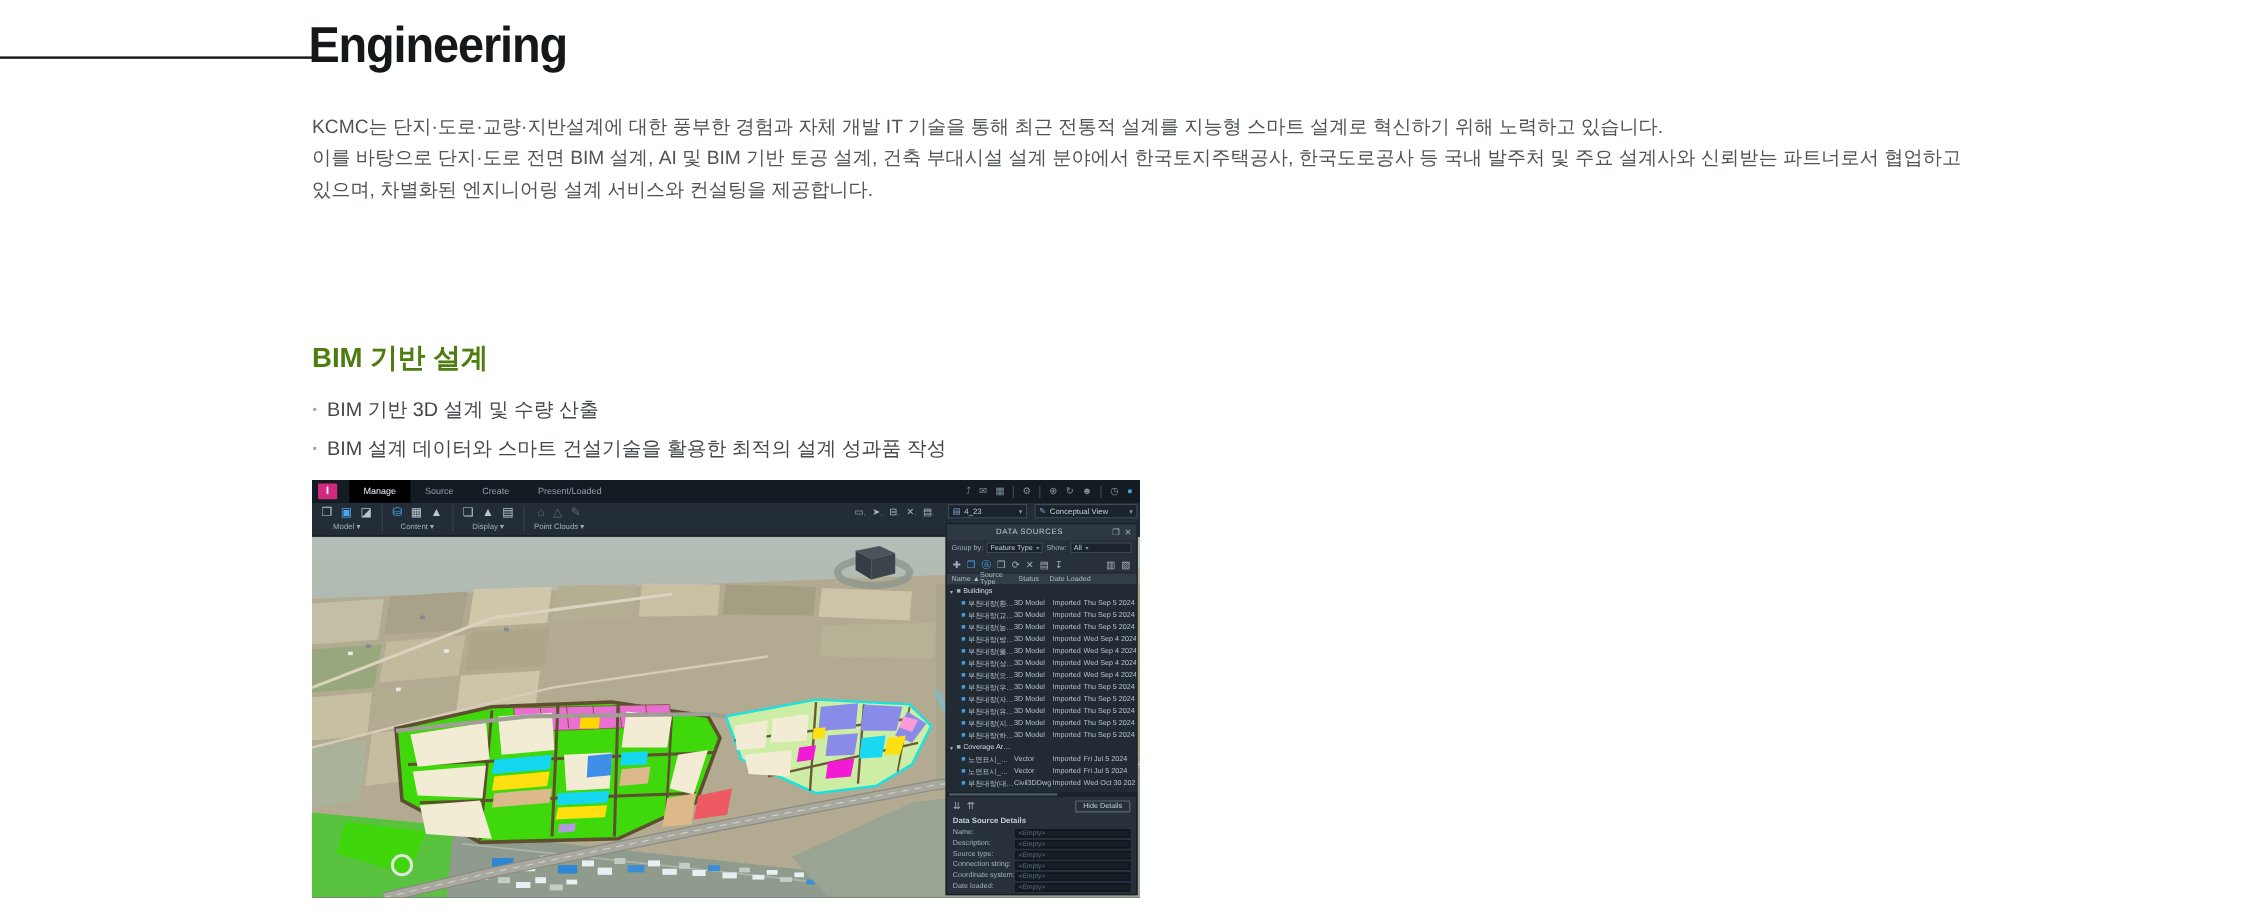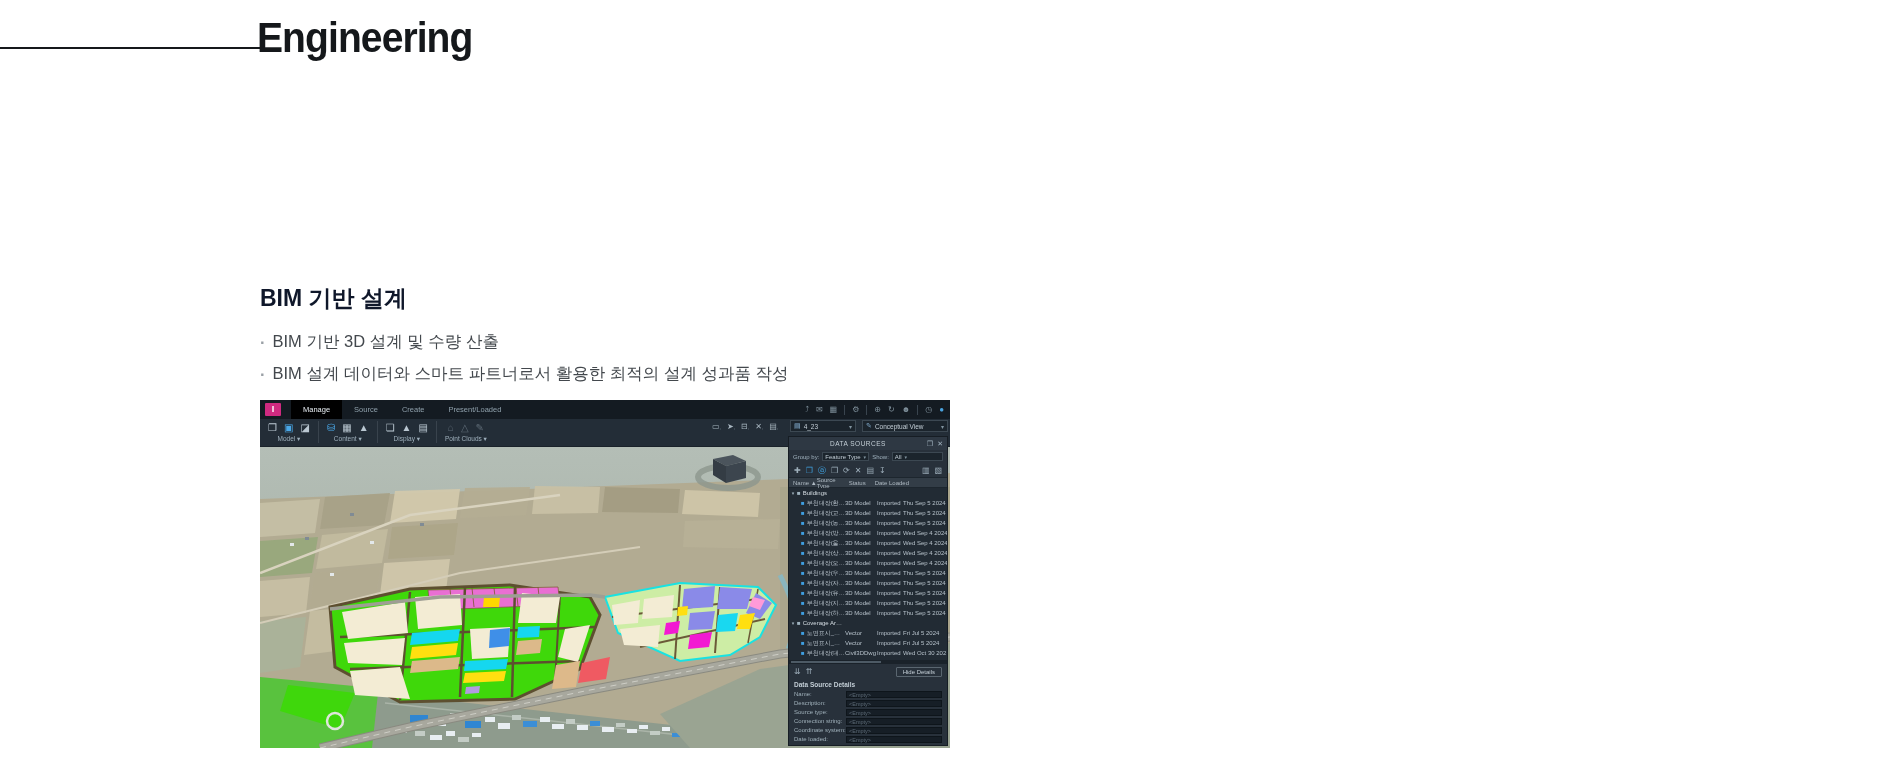--- a/index.html
+++ b/index.html
@@ -6,21 +6,21 @@
   html,body { width:1887px; height:761px; background:#ffffff; overflow:hidden;
               font-family:"Liberation Sans", sans-serif; }
   .abs { position:absolute; }
 
   
   #title-rule { left:0; top:47px; width:260px; height:2px; background:#15181b; }
   #page-title { left:257px; top:14px; font-size:42px; font-weight:700; color:#15181b;
                 letter-spacing:-1px; transform:scaleX(.93); transform-origin:left; }
   #intro { left:260px; top:94px; width:1430px; color:#4f5459; font-size:16px; }
   .intro-line { line-height:26px; white-space:nowrap; }
-  #section-heading { left:260px; top:283px; font-size:23px; font-weight:700; color:#0f172a; }
+  #section-heading { left:260px; top:283px; font-size:23px; font-weight:700; color:#4d7c0f; }
   #bullets { left:260px; top:326px; }
   .bullet { display:flex; align-items:center; height:32px; font-size:16.5px; color:#43484d; }
   .dot { color:#9aa0a6; margin-right:7px; font-weight:700; }
 
   
   #app { left:260px; top:400px; width:690px; height:348px; background:#11181f;
          font-family:"Liberation Sans", sans-serif; overflow:hidden; }
 
   
   #titlebar { position:absolute; left:0; top:0; width:690px; height:19px;
@@ -96,30 +96,33 @@
   .flbl { width:52px; flex:none; font-size:6px; color:#9fb0ba; }
   .fbox { flex:1; height:7px; background:#161e26; border:1px solid #0e151b; color:#5c6a76;
           font-size:5.5px; line-height:6px; padding-left:2px; }
 </style>
 </head>
 <body>
 
 <div class="abs" id="title-rule"></div>
 <h1 class="abs" id="page-title">Engineering</h1>
 <div class="abs" id="intro">
+    <div class="intro-line">KCMC는 단지·도로·교량·지반설계에 대한 풍부한 경험과 자체 개발 IT 기술을 통해 최근 전통적 설계를 지능형 스마트 설계로 혁신하기 위해 노력하고 있습니다.</div>
+    <div class="intro-line">이를 바탕으로 단지·도로 전면 BIM 설계, AI 및 BIM 기반 토공 설계, 건축 부대시설 설계 분야에서 한국토지주택공사, 한국도로공사 등 국내 발주처 및 주요 설계사와 신뢰받는 파트너로서 협업하고</div>
+    <div class="intro-line">있으며, 차별화된 엔지니어링 설계 서비스와 컨설팅을 제공합니다.</div>
   </div>
 <h2 class="abs" id="section-heading">BIM 기반 설계</h2>
 <div class="abs" id="bullets">
     <div class="bullet">
       <span class="dot">·</span>
       <span>BIM 기반 3D 설계 및 수량 산출</span>
     </div>
     <div class="bullet">
       <span class="dot">·</span>
-      <span>BIM 설계 데이터와 스마트 파트너로서 활용한 최적의 설계 성과품 작성</span>
+      <span>BIM 설계 데이터와 스마트 건설기술을 활용한 최적의 설계 성과품 작성</span>
     </div>
   </div>
 
 <div class="abs" id="app">
 
   <svg id="viewport" viewBox="0 0 690 301" preserveAspectRatio="none">
     <defs>
       <linearGradient id="skyg" x1="0" y1="0" x2="0" y2="1">
         <stop offset="0" stop-color="#b4beb6"></stop>
           <stop offset="1" stop-color="#9fa99d"></stop>

